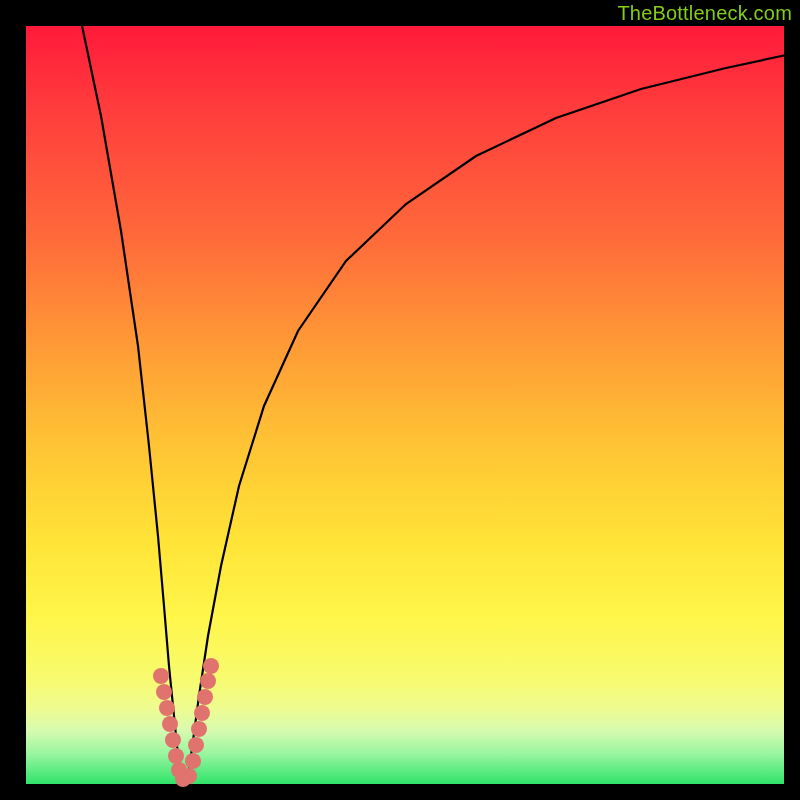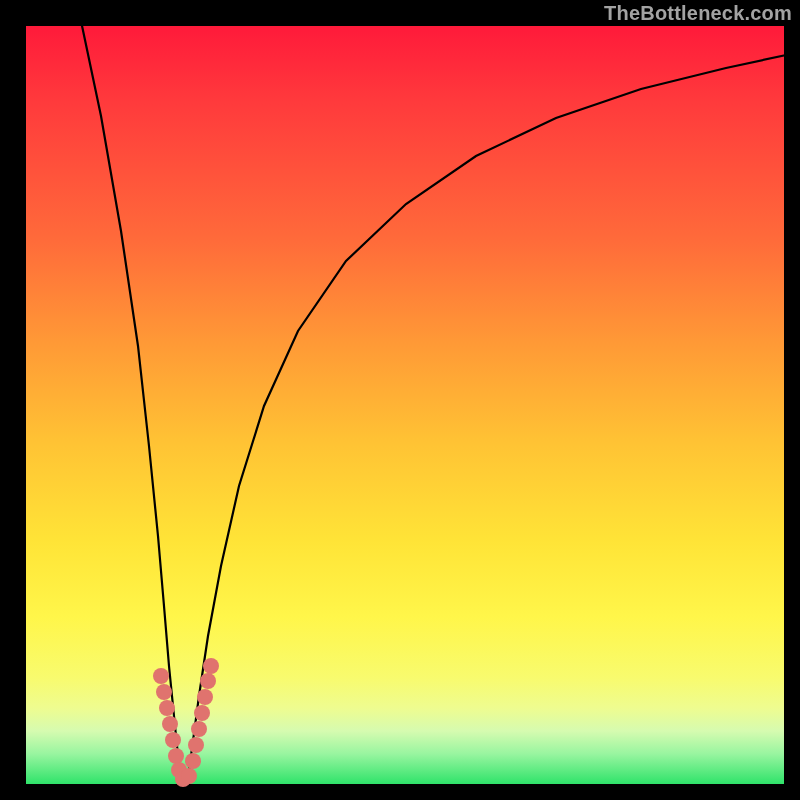--- a/index.html
+++ b/index.html
@@ -45,23 +45,23 @@
     left: 0;
     top: 0;
     width: 758px;
     height: 758px;
     overflow: visible;
   }
   .watermark {
     position: absolute;
     top: 2px;
     right: 8px;
-    color: #a3a3a3;
+    color: #84cc16;
     font-size: 20px;
-    font-weight: 700;
+    font-weight: 400;
     letter-spacing: 0.2px;
     user-select: none;
   }
 </style>
 </head>
 <body>
 
 <div class="frame">
 
   <div class="plot-area">

